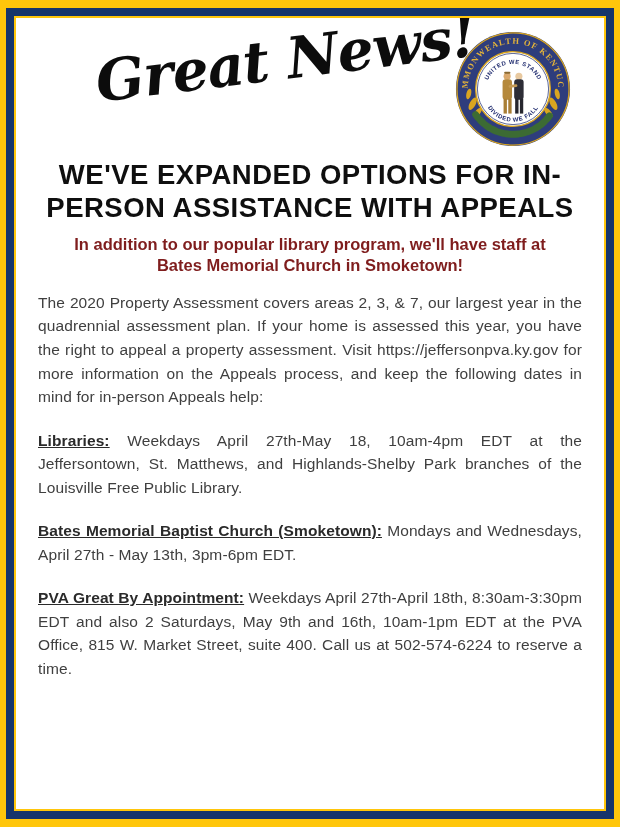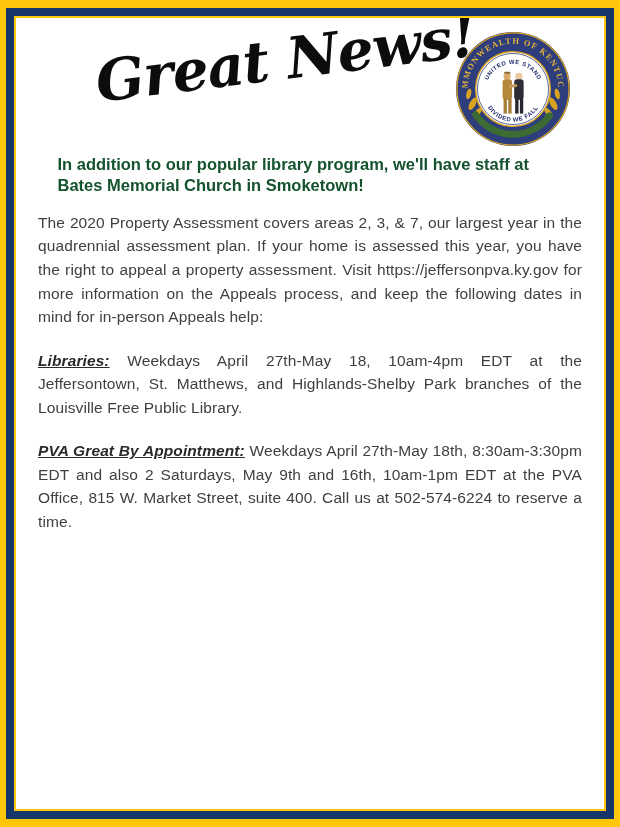--- a/index.html
+++ b/index.html
@@ -64,39 +64,39 @@
     text-align: center;
     font-size: 27.5px;
     line-height: 1.2;
     font-weight: 800;
     letter-spacing: 0.5px;
     color: #0f0f0f;
     max-width: 540px;
   }
   .subheading {
     margin: 0 auto 14px auto;
+    text-align: center;
     font-size: 16.5px;
     line-height: 1.3;
     font-weight: bold;
-    color: #14532d;
+    color: #7f1d1d;
     max-width: 505px;
   }
   .body-text {
     font-size: 15.5px;
     line-height: 1.52;
     color: #3f3f3f;
     text-align: justify;
     margin: 0 0 12px 0;
     letter-spacing: 0.1px;
   }
   .section-label {
     font-weight: bold;
     text-decoration: underline;
     color: #2a2a2a;
-    font-style: italic;
   }
   .group-gap {
     margin-top: 20px;
   }
   .small-gap {
     margin-top: 2px;
   }
 </style>
 </head>
 <body>
@@ -156,27 +156,29 @@
               <rect x="61.2" y="50" width="9.6" height="21" rx="3" fill="#2D2D36"></rect>
               <rect x="62.2" y="70" width="3.4" height="15" fill="#26262E"></rect>
               <rect x="67" y="70" width="3.4" height="15" fill="#26262E"></rect>
 
               <rect x="55.5" y="55.5" width="9" height="2.8" rx="1.4" fill="#C49A54" transform="rotate(-6 60 57)"></rect>
             </g>
           </svg>
         </div>
       </div>
 
+      <h1 class="main-heading">WE'VE EXPANDED OPTIONS FOR IN-PERSON ASSISTANCE WITH APPEALS</h1>
 
       <h2 class="subheading">In addition to our popular library program, we'll have staff at Bates Memorial Church in Smoketown!</h2>
 
       <p class="body-text"><span>The 2020 Property Assessment covers areas 2, 3, &amp; 7, our largest year in the quadrennial assessment plan. If your home is assessed this year, you have the right to appeal a property assessment. Visit</span> <span>https://jeffersonpva.ky.gov</span> <span>for more information on the Appeals process, and keep the following dates in mind for in-person Appeals help:</span></p>
 
       <p class="body-text group-gap"><span class="section-label">Libraries:</span> <span>Weekdays April 27th-May 18, 10am-4pm EDT at the Jeffersontown, St. Matthews, and Highlands-Shelby Park branches of the Louisville Free Public Library.</span></p>
 
 
+      <p class="body-text group-gap"><span class="section-label">Bates Memorial Baptist Church (Smoketown):</span> <span>Mondays and Wednesdays, April 27th - May 13th, 3pm-6pm EDT.</span></p>
 
-      <p class="body-text group-gap"><span class="section-label">PVA Great By Appointment:</span> <span>Weekdays April 27th-May 18th, 8:30am-3:30pm EDT and also 2 Saturdays, May 9th and 16th, 10am-1pm EDT at the PVA Office, 815 W. Market Street, suite 400. Call us at 502-574-6224 to reserve a time.</span></p>
+      <p class="body-text group-gap"><span class="section-label">PVA Great By Appointment:</span> <span>Weekdays April 27th-April 18th, 8:30am-3:30pm EDT and also 2 Saturdays, May 9th and 16th, 10am-1pm EDT at the PVA Office, 815 W. Market Street, suite 400. Call us at 502-574-6224 to reserve a time.</span></p>
 
 
     </div>
   </div>
 </div>
 
 </body></html>

